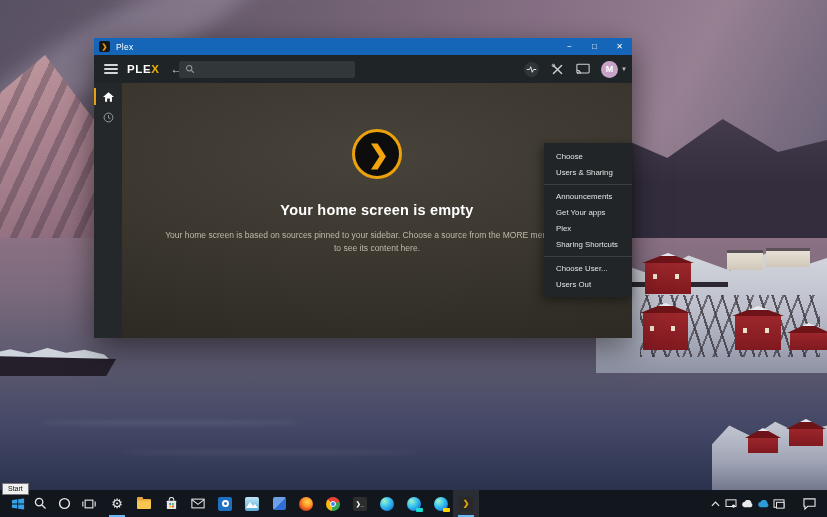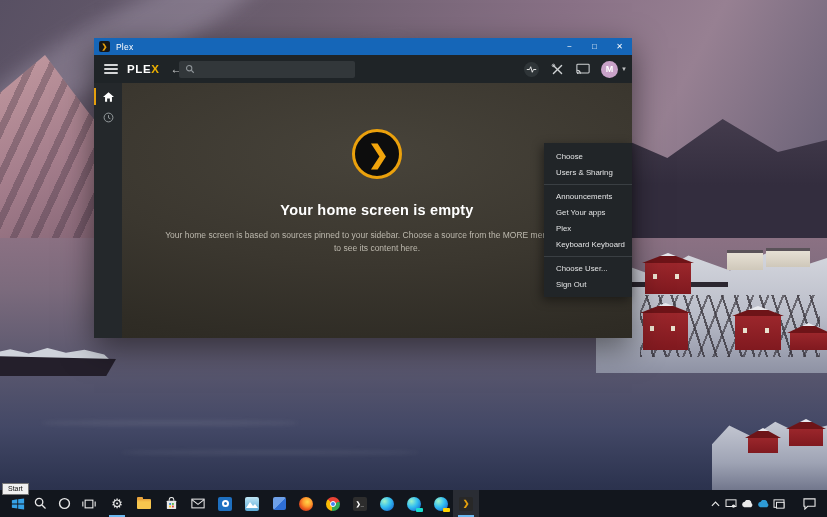--- a/index.html
+++ b/index.html
@@ -231,24 +231,24 @@
       <div class="empty-desc">Your home screen is based on sources pinned to your sidebar. Choose a source from the MORE menu and pin it to see its content here.</div>
     </div>
 
     <div class="abs account-menu">
       <div class="menu-item">Choose</div>
       <div class="menu-item">Users &amp; Sharing</div>
       <div class="menu-divider"></div>
       <div class="menu-item">Announcements</div>
       <div class="menu-item">Get Your apps</div>
       <div class="menu-item">Plex</div>
-      <div class="menu-item">Keyboard Keyboard</div>
+      <div class="menu-item">Sharing Shortcuts</div>
       <div class="menu-divider"></div>
       <div class="menu-item">Choose User...</div>
-      <div class="menu-item">Sign Out</div>
+      <div class="menu-item">Users Out</div>
     </div>
   </div>
 </div>
 
 <div id="start-tooltip" class="abs">Start</div>
 
 <div id="taskbar" class="abs">
 
   <div class="tb-cell" style="left:5px;">
     <svg width="14" height="14" viewBox="0 0 16 16">

